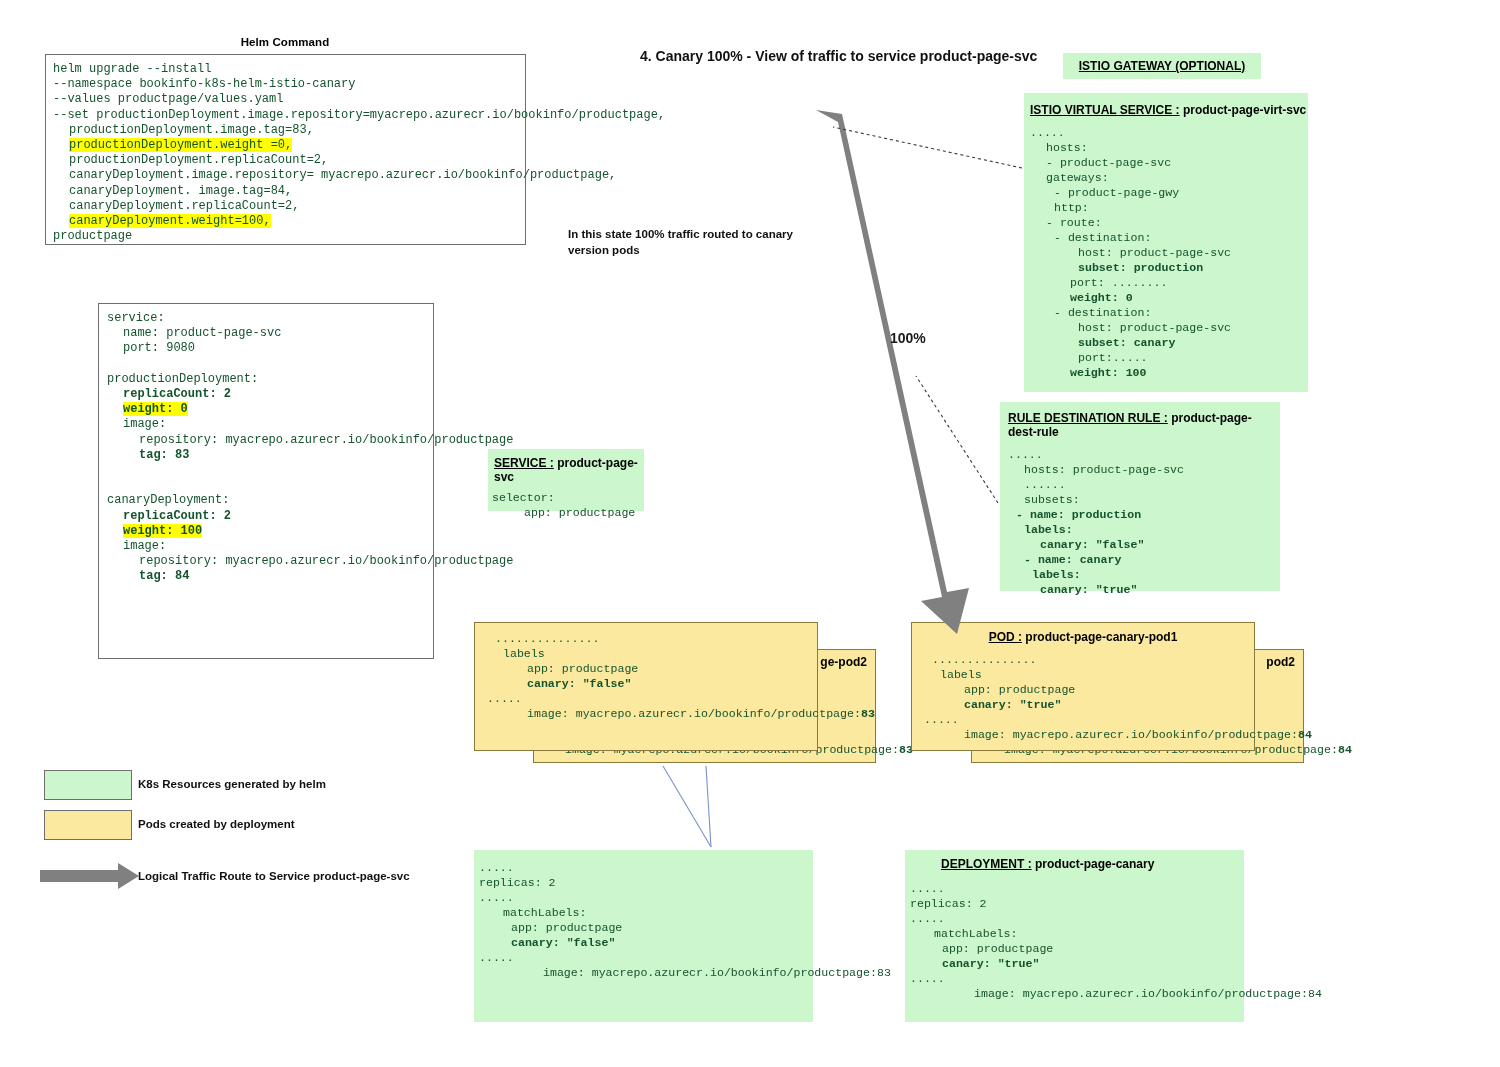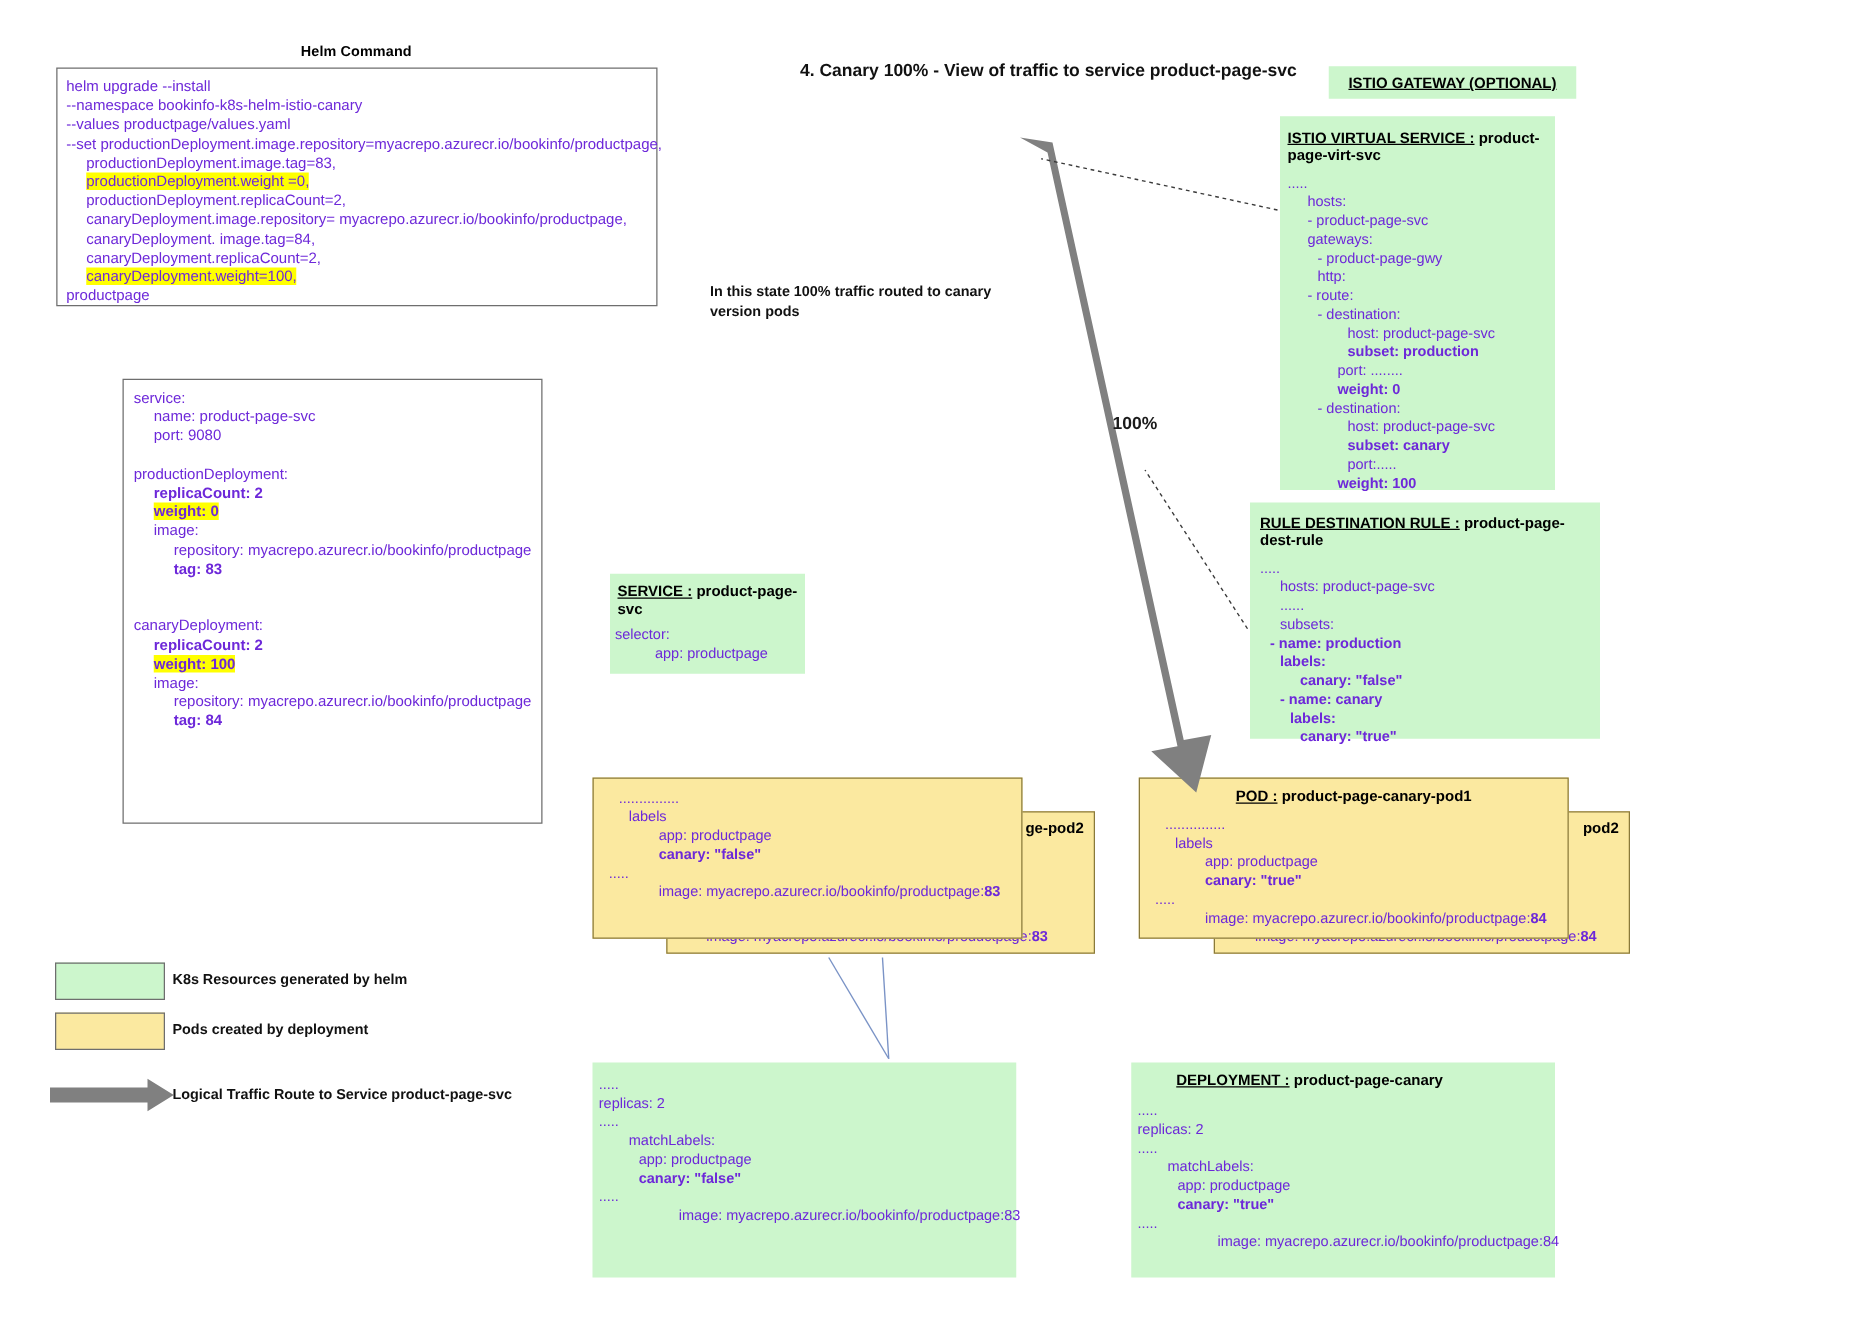--- a/index.html
+++ b/index.html
@@ -40,21 +40,22 @@
     font-size: 11.5px;
     font-weight: bold;
     text-align: center;
     letter-spacing: .1px;
   }
 
   .code {
     font-size: 12px;
     line-height: 15.2px;
     white-space: pre;
-    color: #6d28d9;
+    color: #14532d;
+    font-family: Liberation Mono, monospace;
   }
   .code.small { font-size: 11.6px; line-height: 15px; }
 
   .hl { background: #ffff00; }
   .b  { font-weight: bold; }
   .u  { text-decoration: underline; }
 
   .hdr {
     font-size: 12px;
     font-weight: bold;
@@ -120,37 +121,37 @@
       <div>In this state 100% traffic routed to canary</div>
       <div>version pods</div>
     </div>
 
   <div class="abs gbox" style="left:1063px; top:53px; width:198px; height:26px;">
     <div class="hdr" style="text-align:center; line-height:26px;border-radius:13px;">
       <span class="u">ISTIO GATEWAY (OPTIONAL)</span>
     </div>
   </div>
 
-  <div class="abs gbox" style="left:1024px; top:93px; width:220px; height:299px;">
+  <div class="abs gbox" style="left:1024px; top:93px; width:284px; height:299px;">
     <div class="hdr" style="padding:10px 0 0 6px;">
       <span class="u">ISTIO VIRTUAL SERVICE :</span>
       <span>product-page-virt-svc</span>
     </div>
     <div class="code small" id="ivs-lines" style="padding:8px 0 0 6px;"><div style="padding-left: 0px; white-space: pre;"><span>.....</span></div><div style="padding-left: 16px; white-space: pre;"><span>hosts:</span></div><div style="padding-left: 16px; white-space: pre;"><span>- product-page-svc</span></div><div style="padding-left: 16px; white-space: pre;"><span>gateways:</span></div><div style="padding-left: 24px; white-space: pre;"><span>- product-page-gwy</span></div><div style="padding-left: 24px; white-space: pre;"><span>http:</span></div><div style="padding-left: 16px; white-space: pre;"><span>- route:</span></div><div style="padding-left: 24px; white-space: pre;"><span>- destination:</span></div><div style="padding-left: 48px; white-space: pre;"><span>host: product-page-svc</span></div><div style="padding-left: 48px; white-space: pre;"><span class="b">subset: production</span></div><div style="padding-left: 40px; white-space: pre;"><span>port: ........</span></div><div style="padding-left: 40px; white-space: pre;"><span class="b">weight: 0</span></div><div style="padding-left: 24px; white-space: pre;"><span>- destination:</span></div><div style="padding-left: 48px; white-space: pre;"><span>host: product-page-svc</span></div><div style="padding-left: 48px; white-space: pre;"><span class="b">subset: canary</span></div><div style="padding-left: 48px; white-space: pre;"><span>port:.....</span></div><div style="padding-left: 40px; white-space: pre;"><span class="b">weight: 100</span></div></div>
   </div>
 
   <div class="abs gbox" style="left:1000px; top:402px; width:280px; height:189px;">
     <div class="hdr" style="padding:9px 0 0 8px;">
       <span class="u">RULE DESTINATION RULE :</span>
       <span>product-page-dest-rule</span>
     </div>
     <div class="code small" id="idr-lines" style="padding:8px 0 0 8px;"><div style="padding-left: 0px; white-space: pre;"><span>.....</span></div><div style="padding-left: 16px; white-space: pre;"><span>hosts: product-page-svc</span></div><div style="padding-left: 16px; white-space: pre;"><span>......</span></div><div style="padding-left: 16px; white-space: pre;"><span>subsets:</span></div><div style="padding-left: 8px; white-space: pre;"><span class="b">- name: production</span></div><div style="padding-left: 16px; white-space: pre;"><span class="b">labels:</span></div><div style="padding-left: 32px; white-space: pre;"><span class="b">canary: "false"</span></div><div style="padding-left: 16px; white-space: pre;"><span class="b">- name: canary</span></div><div style="padding-left: 24px; white-space: pre;"><span class="b">labels:</span></div><div style="padding-left: 32px; white-space: pre;"><span class="b">canary: "true"</span></div></div>
   </div>
 
-  <div class="abs gbox" style="left:488px; top:459px; width:156px; height:80px;">
+  <div class="abs gbox" style="left:488px; top:449px; width:156px; height:62px;">
     <div class="hdr" style="padding:7px 0 0 6px;">
       <span class="u">SERVICE :</span>
       <span>product-page-svc</span>
     </div>
     <div class="code small" id="svc-lines" style="padding:6px 0 0 4px;"><div style="padding-left: 0px; white-space: pre;"><span>selector:</span></div><div style="padding-left: 32px; white-space: pre;"><span>app: productpage</span></div></div>
   </div>
 
   <div class="abs ybox" style="left:533px; top:649px; width:343px; height:114px;">
     <div class="hdr" style="text-align:right; padding:5px 8px 0 0;">
       <span>ge-pod2</span>

